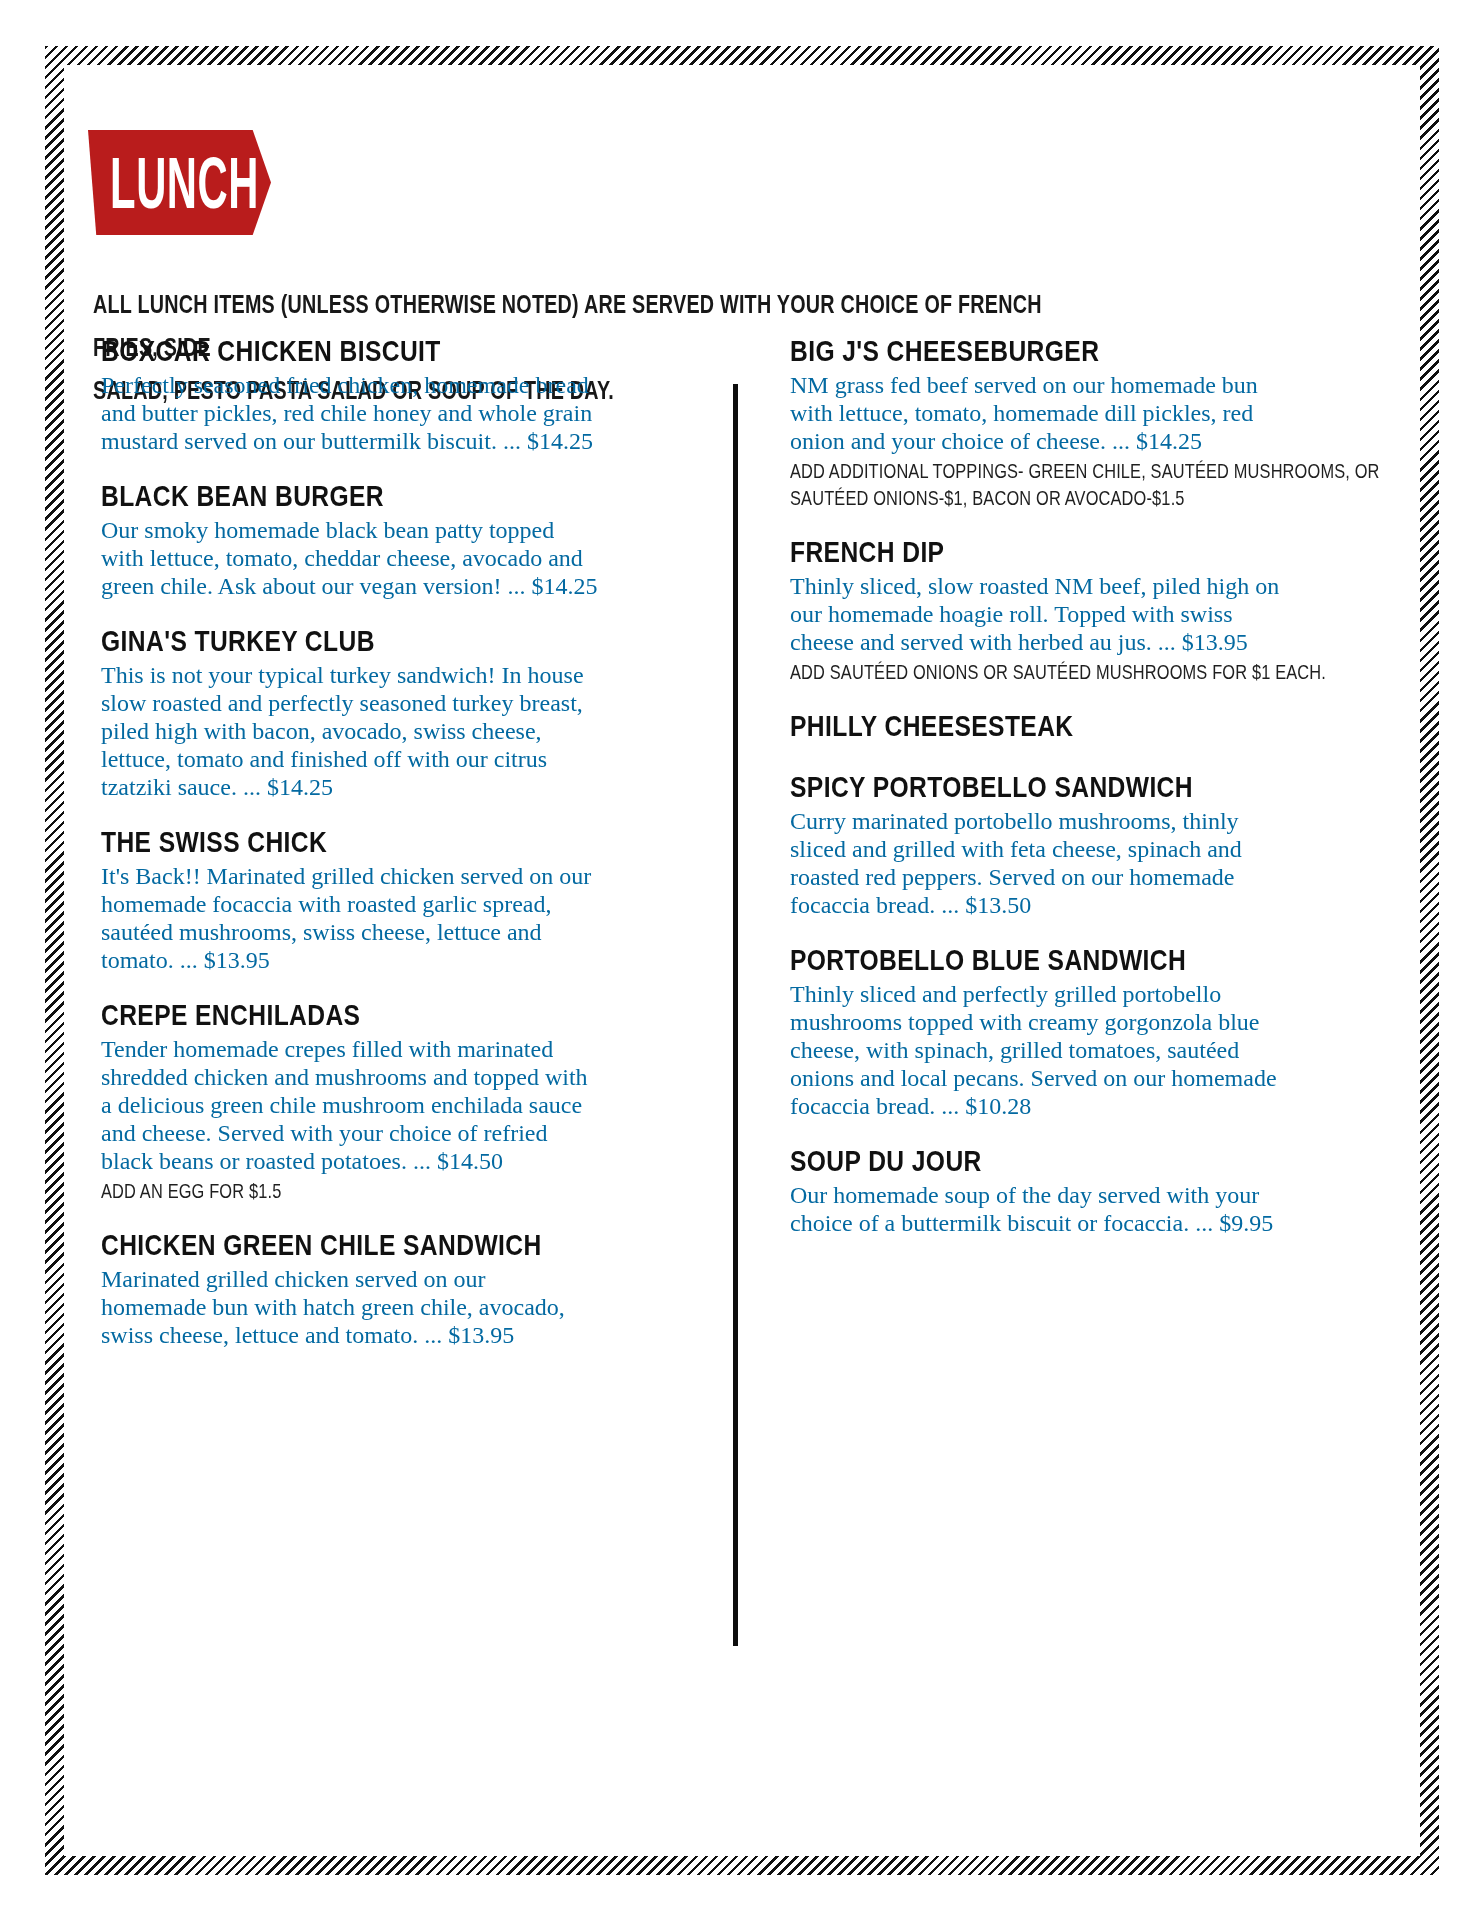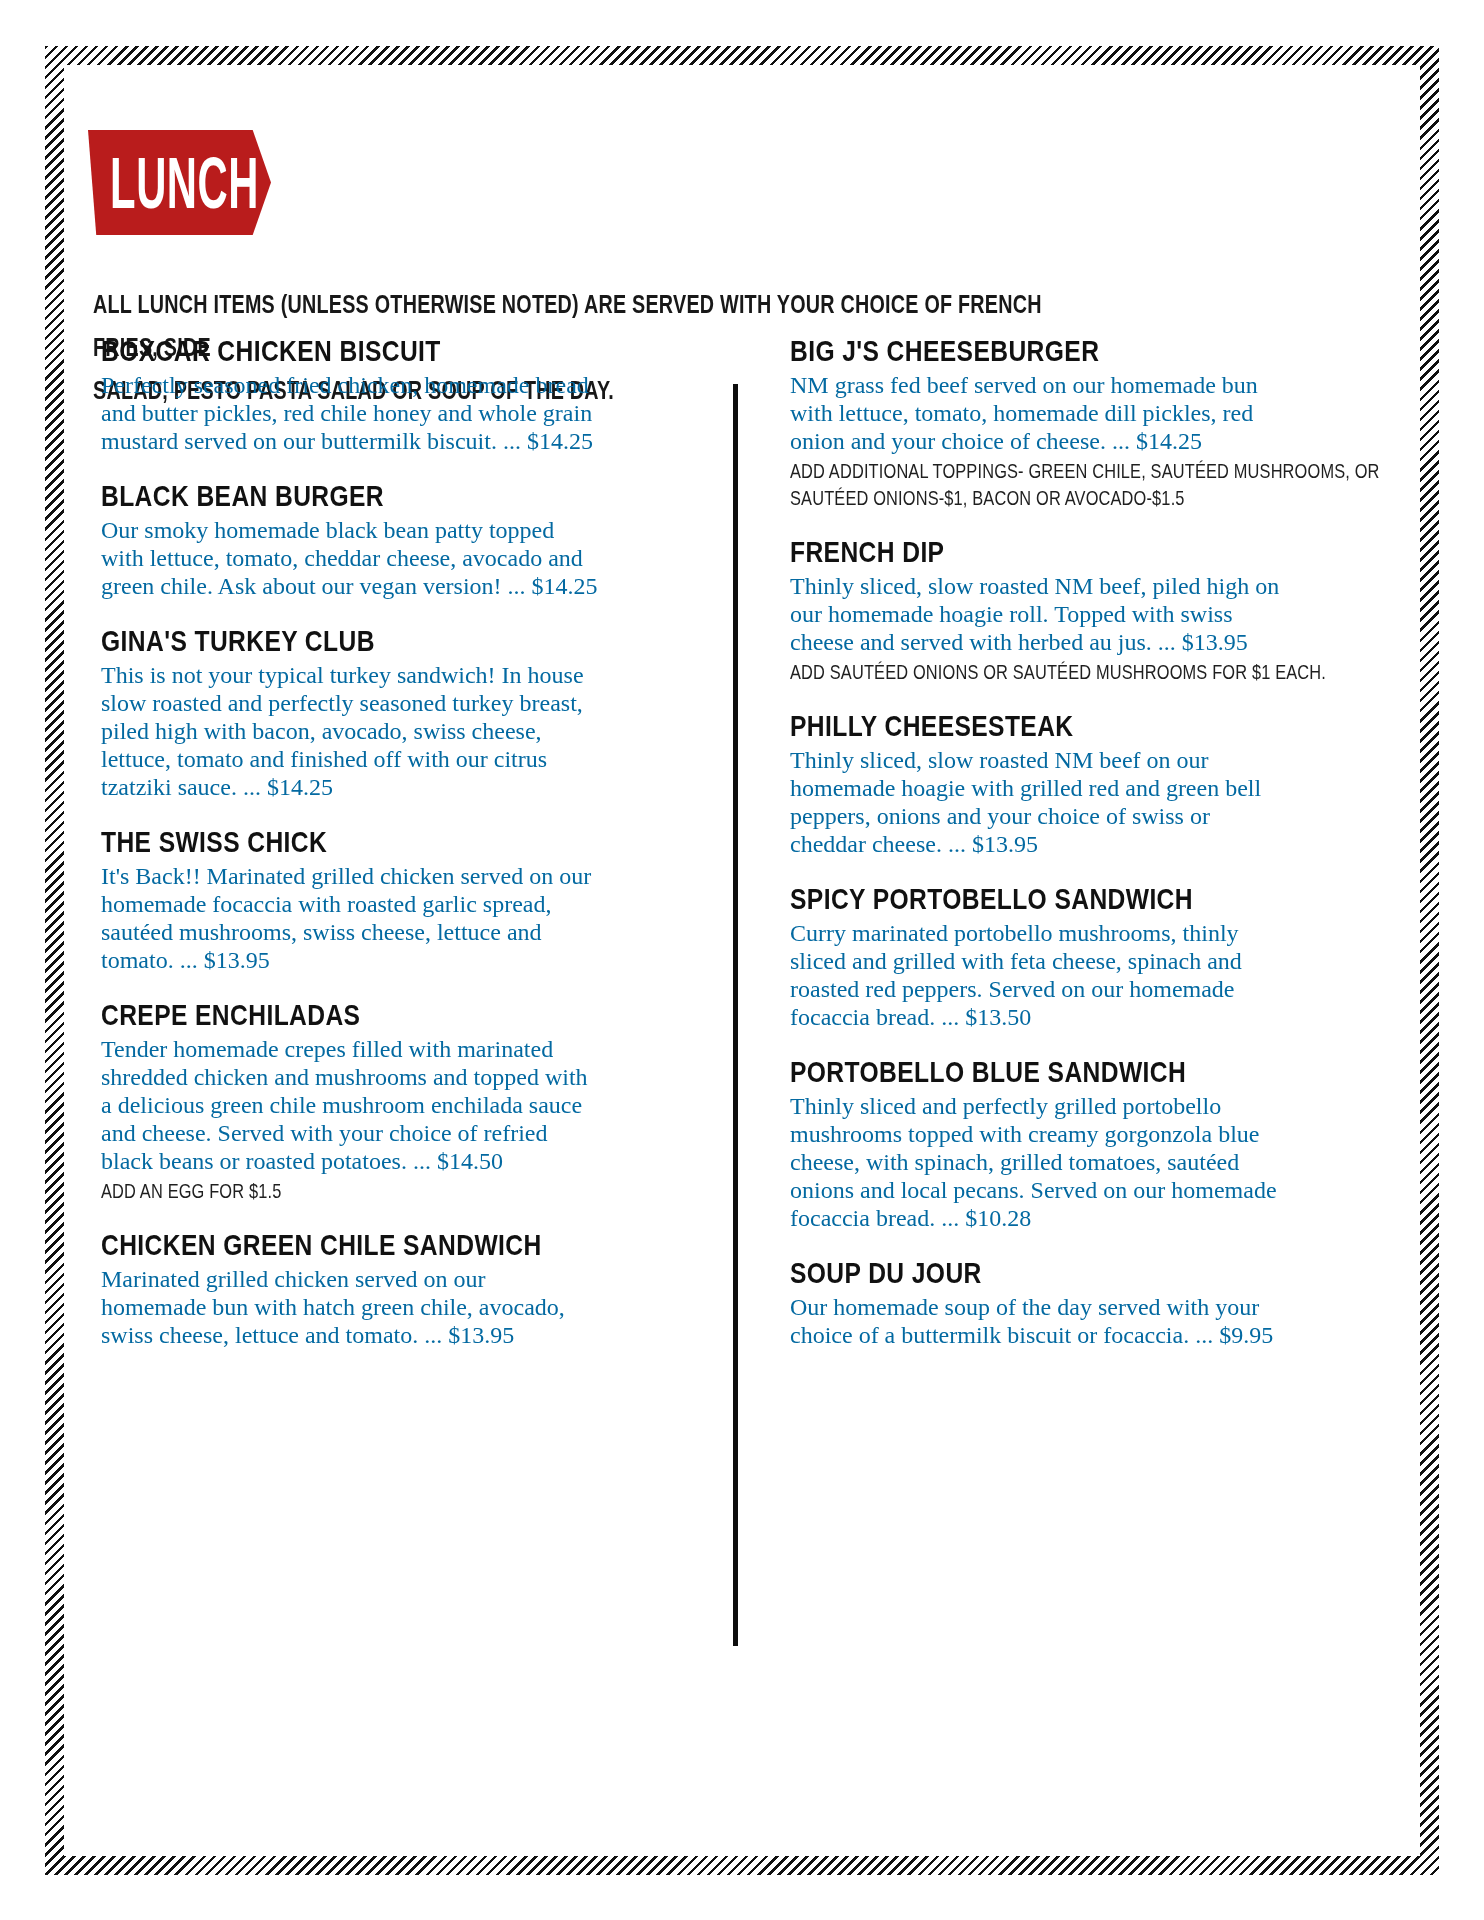--- a/index.html
+++ b/index.html
@@ -163,24 +163,20 @@
     </div>
     <div class="item">
       <div class="item-name">FRENCH DIP</div>
       <div class="item-desc">Thinly sliced, slow roasted NM beef, piled high on
 our homemade hoagie roll. Topped with swiss
 cheese and served with herbed au jus. ... $13.95</div>
       <div class="item-note">ADD SAUTÉED ONIONS OR SAUTÉED MUSHROOMS FOR $1 EACH.</div>
     </div>
     <div class="item">
       <div class="item-name">PHILLY CHEESESTEAK</div>
-      <div class="item-desc">Thinly sliced, slow roasted NM beef on our
-homemade hoagie with grilled red and green bell
-peppers, onions and your choice of swiss or
-cheddar cheese. ... $13.95</div>
     </div>
     <div class="item">
       <div class="item-name">SPICY PORTOBELLO SANDWICH</div>
       <div class="item-desc">Curry marinated portobello mushrooms, thinly
 sliced and grilled with feta cheese, spinach and
 roasted red peppers. Served on our homemade
 focaccia bread. ... $13.50</div>
     </div>
     <div class="item">
       <div class="item-name">PORTOBELLO BLUE SANDWICH</div>

